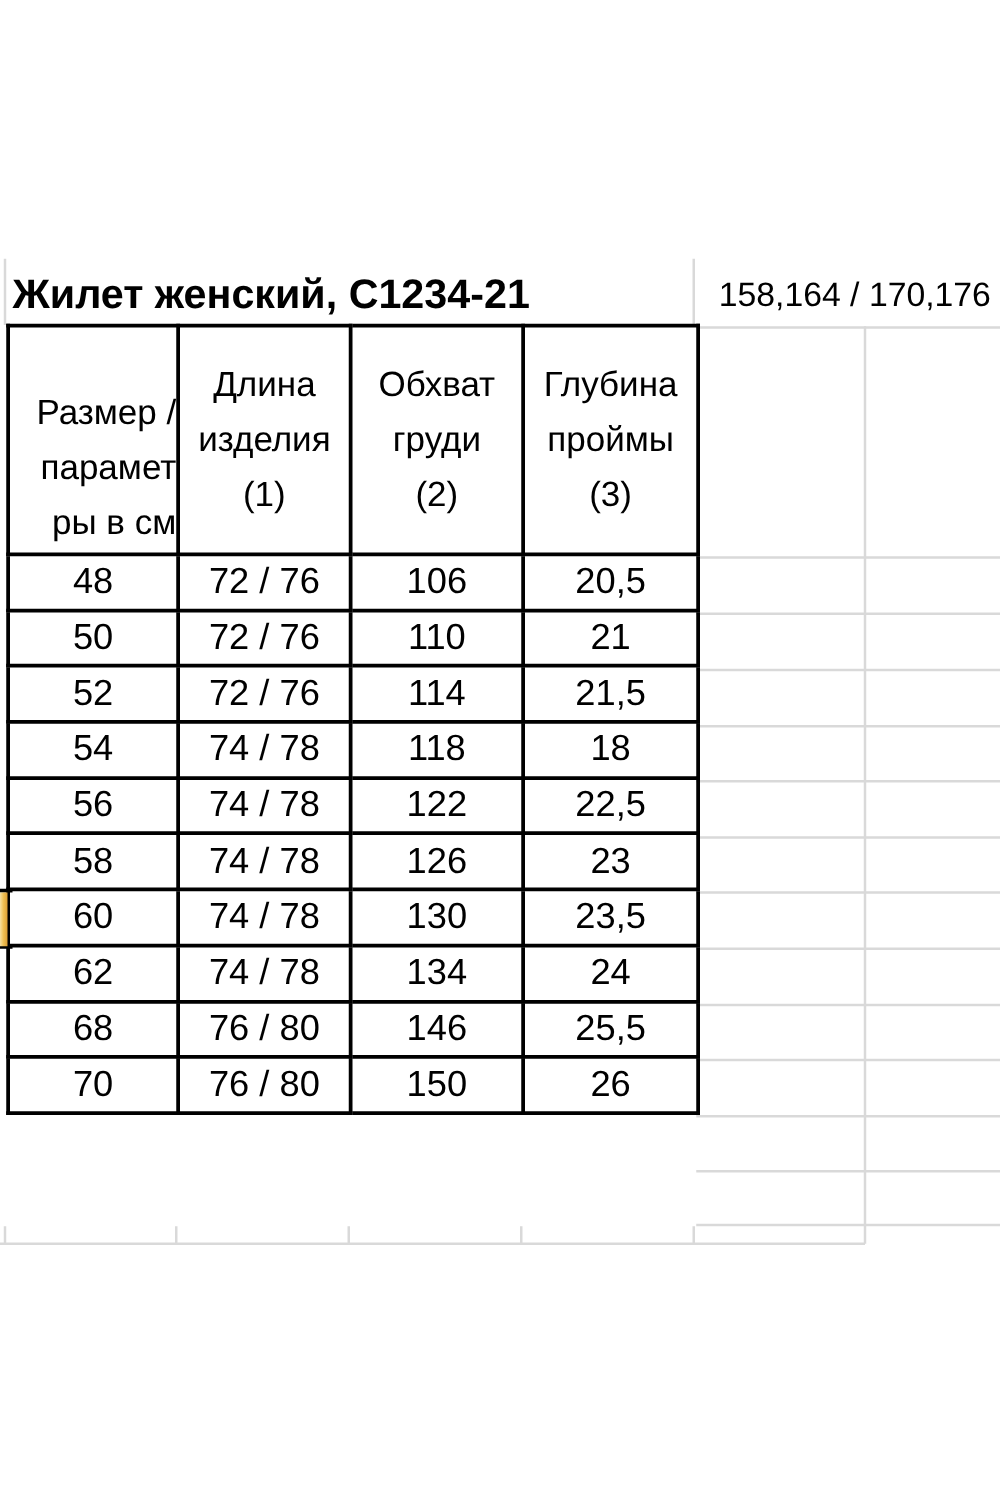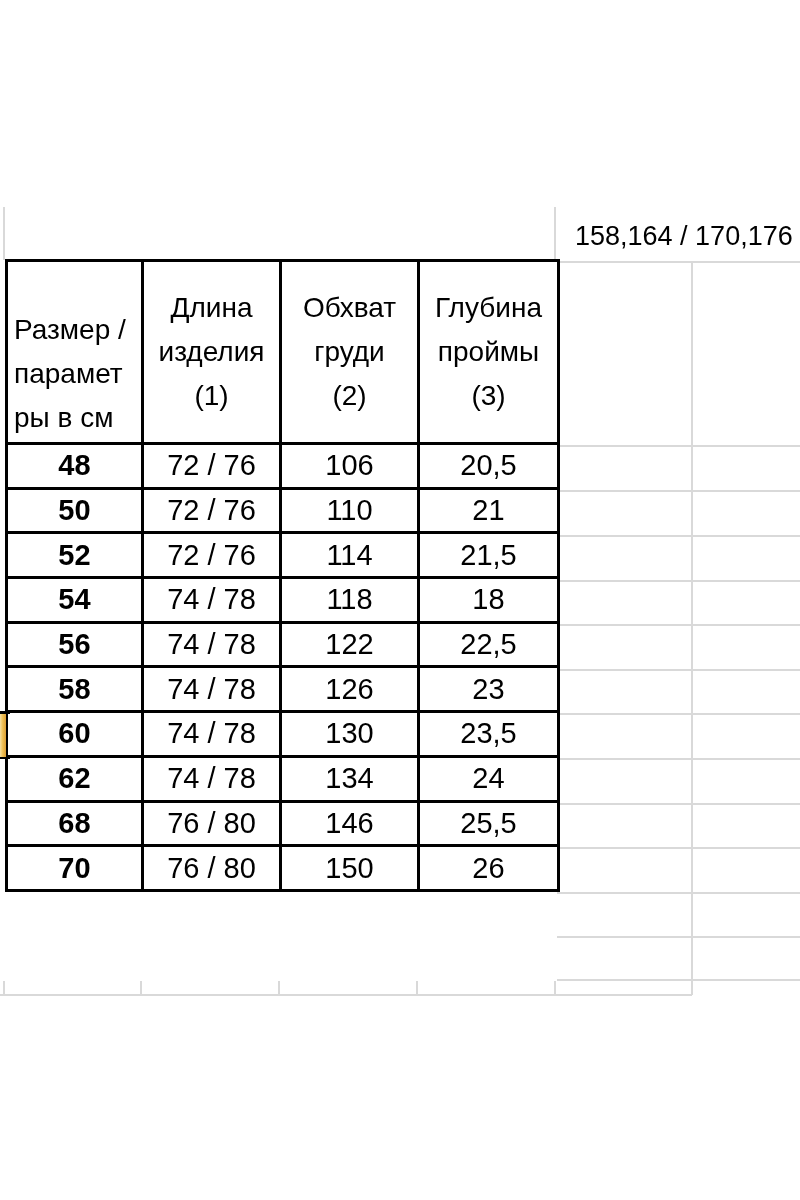--- a/index.html
+++ b/index.html
@@ -42,27 +42,27 @@
     vertical-align:middle;
     overflow:hidden;
   }
   tr.header-row{height:183px;}
   tr.header-row td{
     white-space:pre-line;
     line-height:44px;
     font-size:28px;
   }
   tr.header-row td.corner{
-    text-align:left;
+    text-align:right;
     vertical-align:bottom;
     padding-left:6px;
     padding-bottom:2px;
   }
   tr.data-row{height:44.7px;}
-  td.size-cell{font-weight:bold;}
+  td.size-cell{font-weight:normal;}
 
   
   tbody tr:nth-child(7) td:nth-child(6){border-bottom-color:#d9d9d9;}
   tbody tr:nth-child(8) td:nth-child(3){border-top-color:#d9d9d9;}
 
   
   .stub{position:absolute;background:#000;height:3px;left:0;width:10px;}
   .cell-marker{
     position:absolute;left:0;top:714px;width:6px;height:43px;
     background:linear-gradient(90deg,#f7e0a2 0%,#efc055 45%,#dd9f33 100%);
@@ -92,20 +92,21 @@
     <div class="gl h" style="left:557px;top:713px;width:243px;"></div>
     <div class="gl h" style="left:557px;top:758px;width:243px;"></div>
     <div class="gl h" style="left:557px;top:803px;width:243px;"></div>
     <div class="gl h" style="left:557px;top:847px;width:243px;"></div>
     <div class="gl h" style="left:557px;top:892px;width:243px;"></div>
     <div class="gl h" style="left:557px;top:936px;width:243px;"></div>
     <div class="gl h" style="left:557px;top:979px;width:243px;"></div>
     <div class="gl h" style="left:0px;top:994px;width:692px;"></div>
   </div>
 
+  <div class="title-cell">Жилет женский, С1234-21</div>
   <div class="height-note">158,164 / 170,176</div>
 
   <table class="size-table">
     <colgroup>
       <col style="width:136px">
         <col style="width:138px">
         <col style="width:138px">
         <col style="width:140px">
     </colgroup>
     <tbody>

